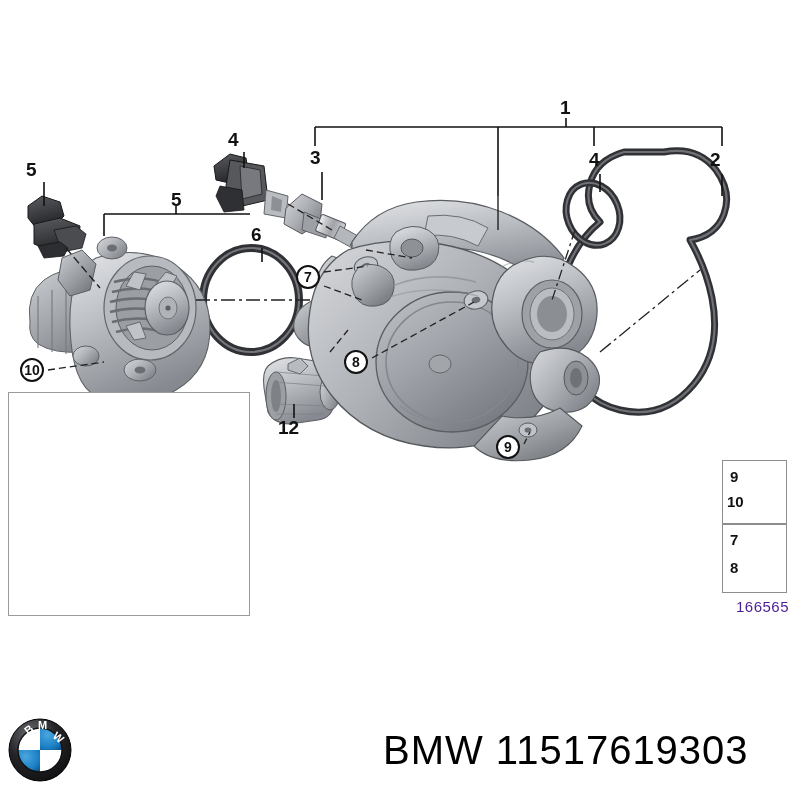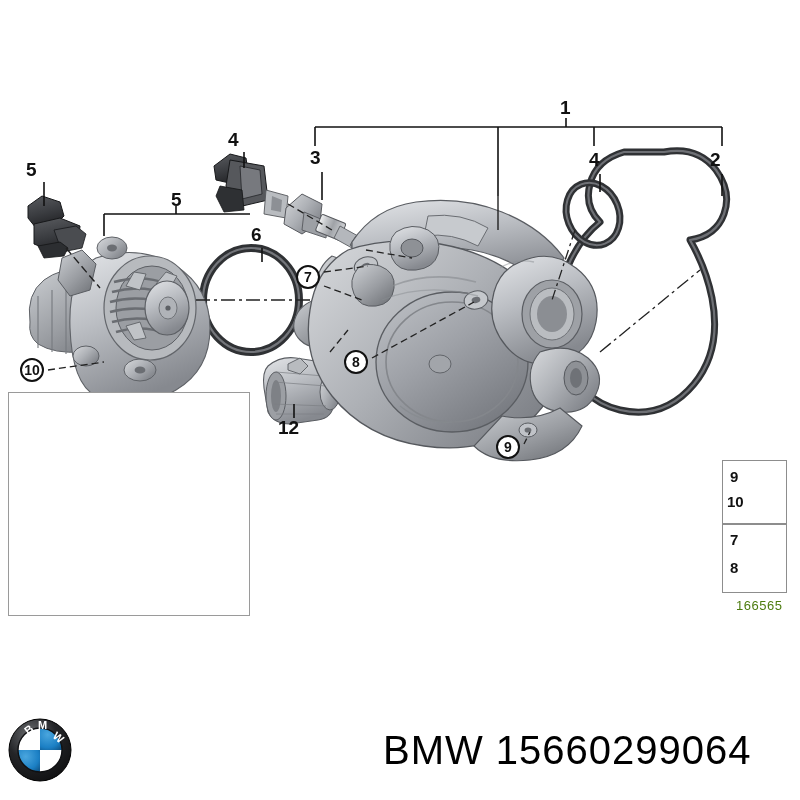--- a/index.html
+++ b/index.html
@@ -12,21 +12,21 @@
        font-family:"Liberation Sans",sans-serif;}
   .circnum{width:24px;height:24px;border:2px solid #111;border-radius:50%;
            display:flex;align-items:center;justify-content:center;
            font-weight:bold;font-size:14px;background:#fff;color:#111;
            box-sizing:border-box;font-family:"Liberation Sans",sans-serif;}
   .inset{position:absolute;border:1.5px solid #9a9a9a;background:#fff;}
   .legend{position:absolute;border:1.5px solid #8d8d8d;background:#fff;box-sizing:border-box;}
   .legend .divider{position:absolute;left:0;width:100%;height:1.5px;background:#8d8d8d;}
   .legend .lbl{position:absolute;font-weight:bold;font-size:15px;color:#111;
                font-family:"Liberation Sans",sans-serif;}
-  .drawno{position:absolute;font-size:13px;color:#4d7c0f;letter-spacing:.5px;
+  .drawno{position:absolute;font-size:15px;color:#4c1d95;letter-spacing:.5px;
           font-family:"Liberation Sans",sans-serif;}
   .footer-pn{position:absolute;font-size:40px;color:#000;letter-spacing:1px;
              font-family:"Liberation Sans",sans-serif;white-space:nowrap;}
 </style>
 </head>
 <body>
 
 <div id="stage">
 
   <svg width="800" height="800" viewBox="0 0 800 800" style="position:absolute;left:0;top:0;">
@@ -363,15 +363,15 @@
     <path d="M32 32 L10 32 A22 22 0 0 1 32 10 Z" fill="#ffffff"></path>
     <path d="M32 32 L32 54 A22 22 0 0 1 10 32 Z" fill="url(#gRoundelBlue)"></path>
     <path d="M32 32 L54 32 A22 22 0 0 1 32 54 Z" fill="#ffffff"></path>
     <circle cx="32" cy="32" r="22" fill="none" stroke="#0f1012" stroke-width="1.4"></circle>
     <circle cx="32" cy="32" r="31" fill="none" stroke="#000" stroke-width="1"></circle>
     <text x="20" y="17" fill="#ffffff" font-family="Liberation Sans, sans-serif" font-size="11" font-weight="bold" transform="rotate(-38 20 17)">B</text>
     <text x="30" y="11" fill="#ffffff" font-family="Liberation Sans, sans-serif" font-size="11" font-weight="bold">M</text>
     <text x="44" y="19" fill="#ffffff" font-family="Liberation Sans, sans-serif" font-size="11" font-weight="bold" transform="rotate(40 44 19)">W</text>
   </svg>
 
-  <div class="footer-pn" style="left:383px;top:728px;">BMW 15660299064</div>
+  <div class="footer-pn" style="left:383px;top:728px;">BMW 11517619303</div>
 
 </div>
 
 </body></html>

